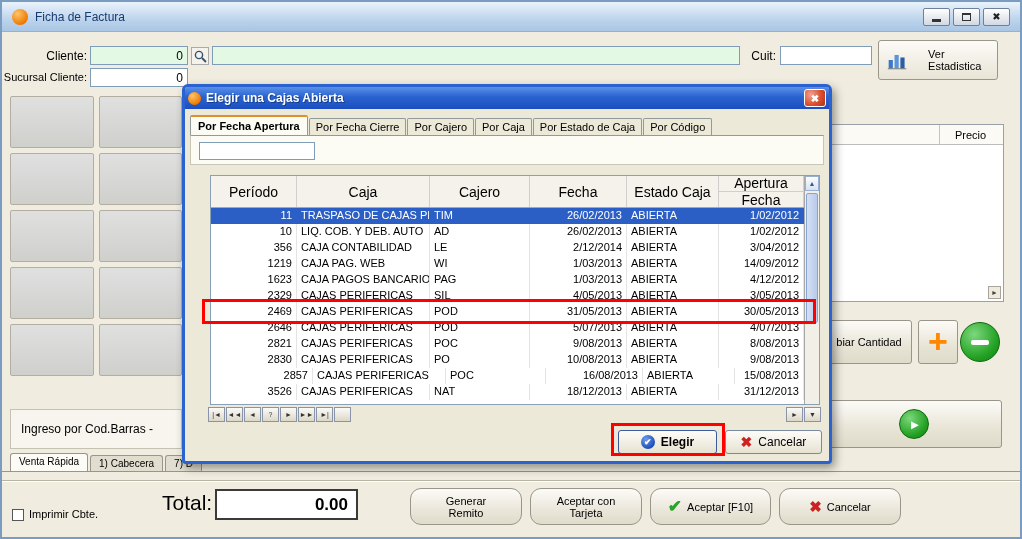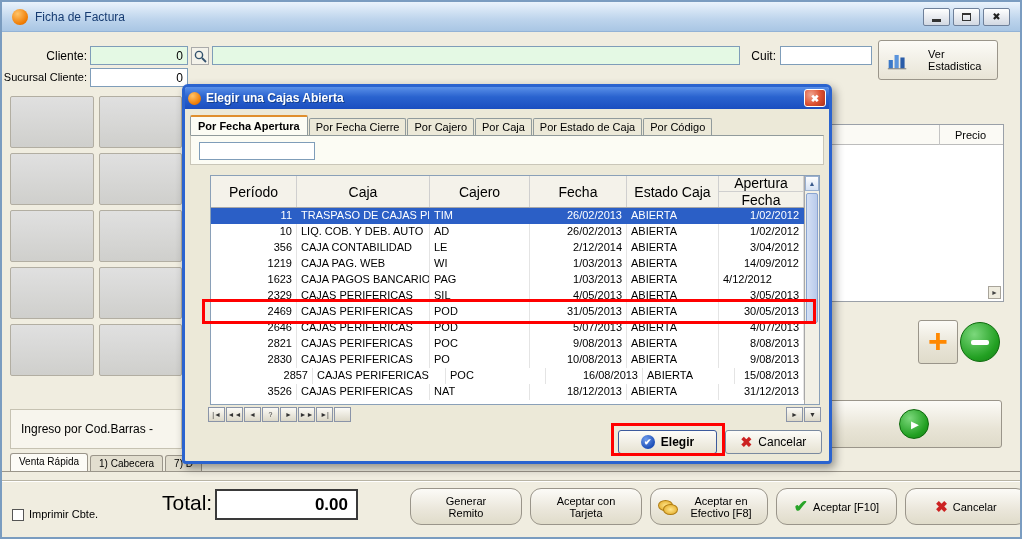--- a/index.html
+++ b/index.html
@@ -243,20 +243,23 @@
       <div class="ltab">7) D</div>
     </div>
   <div class="tabs-baseline"></div>
 
   <div class="items-panel">
     <div class="items-header">
       <div class="precio-cell">Precio</div>
     </div>
     <div class="mini-arrow"></div>
   </div>
+  <div class="std-btn btn-cambiar">
+    <span>biar Cantidad</span>
+  </div>
   <div class="std-btn btn-plus">
     <span class="plus-glyph">+</span>
   </div>
   <div class="minus-circle"></div>
   <div class="std-btn btn-go">
     <span class="go-circle"></span>
   </div>
 
   <div class="footer-sep"></div>
   <span class="chk"></span>
@@ -264,24 +267,20 @@
   <div class="total-label">Total:</div>
   <div class="total-box">
     <span>0.00</span>
   </div>
   <div class="footer-buttons">
       <div class="f-btn" style="width: 112px;">
         <span class="lbl">Generar Remito</span>
       </div>
       <div class="f-btn" style="width: 112px;">
         <span class="lbl">Aceptar con Tarjeta</span>
-      </div>
-      <div class="f-btn" style="width: 118px;">
-        <span class="ficon icon-coins"></span>
-        <span class="lbl">Aceptar en Efectivo [F8]</span>
       </div>
       <div class="f-btn" style="width: 121px;">
         <span class="ficon icon-check"></span>
         <span class="lbl">Aceptar [F10]</span>
       </div>
       <div class="f-btn" style="width: 122px;">
         <span class="ficon icon-cross"></span>
         <span class="lbl">Cancelar</span>
       </div>
     </div>
@@ -347,21 +346,21 @@
             <div class="dcell" style="width: 97px; text-align: right;">1/03/2013</div>
             <div class="dcell" style="width: 92px; text-align: left;">ABIERTA</div>
             <div class="dcell" style="flex: 1 1 0%; text-align: right;">14/09/2012</div>
           </div>
           <div class="drow">
             <div class="dcell" style="width: 86px; text-align: right;">1623</div>
             <div class="dcell" style="width: 133px; text-align: left;">CAJA PAGOS BANCARIOS</div>
             <div class="dcell" style="width: 100px; text-align: left;">PAG</div>
             <div class="dcell" style="width: 97px; text-align: right;">1/03/2013</div>
             <div class="dcell" style="width: 92px; text-align: left;">ABIERTA</div>
-            <div class="dcell" style="flex: 1 1 0%; ">4/12/2012</div>
+            <div class="dcell" style="flex: 1 1 0%; text-align: right;">4/12/2012</div>
           </div>
           <div class="drow">
             <div class="dcell" style="width: 86px; text-align: right;">2329</div>
             <div class="dcell" style="width: 133px; text-align: left;">CAJAS PERIFERICAS</div>
             <div class="dcell" style="width: 100px; text-align: left;">SIL</div>
             <div class="dcell" style="width: 97px; text-align: right;">4/05/2013</div>
             <div class="dcell" style="width: 92px; text-align: left;">ABIERTA</div>
             <div class="dcell" style="flex: 1 1 0%; text-align: right;">3/05/2013</div>
           </div>
           <div class="drow">

